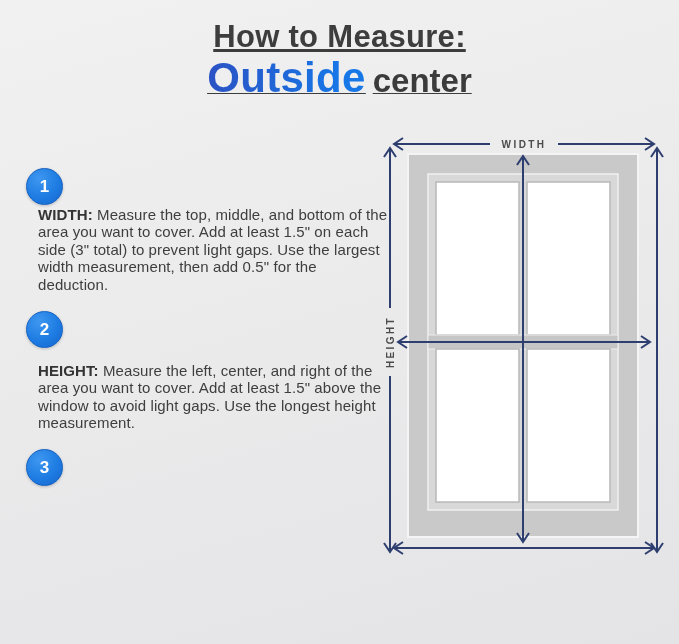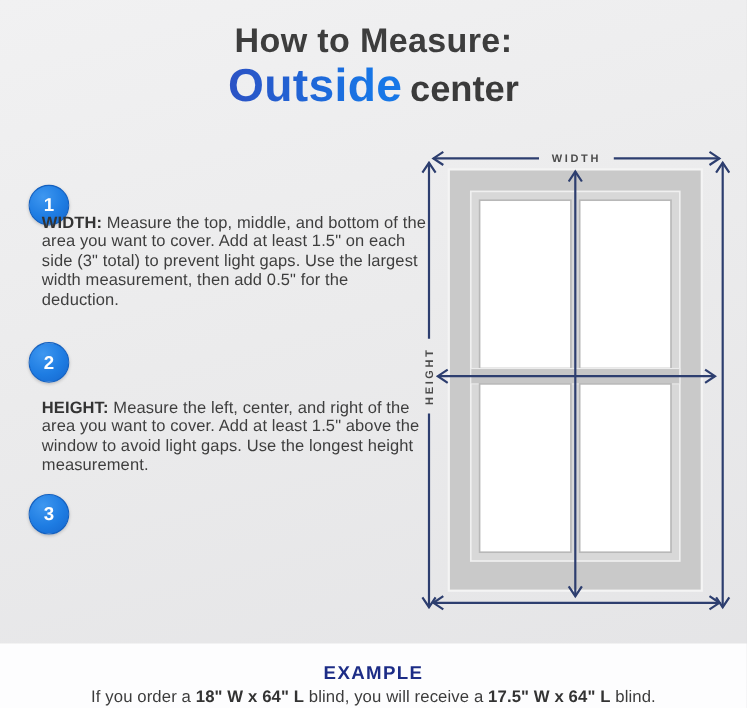--- a/index.html
+++ b/index.html
@@ -3,21 +3,21 @@
 <meta charset="utf-8">
 <style>
   html,body{margin:0;padding:0;background:#dcdcdc;}
   .page{
     position:relative;width:679px;height:644px;overflow:hidden;
     background:linear-gradient(165deg,#f1f1f2 0%,#ebebec 45%,#e4e4e6 100%);
     font-family:"Liberation Sans","DejaVu Sans",sans-serif;
     color:#3d3d3d;
   }
   
-  .title-block{position:absolute;top:21px;left:0;width:100%;text-align:center;line-height:1.05;}
+  .title-block{position:absolute;top:21px;left:0;width:100%;text-align:center;line-height:1.05;text-decoration:underline;}
   .title-line1{font-size:31px;font-weight:600;letter-spacing:.3px;color:#3d3d3d;}
   .title-line2{margin-top:2px;}
   .title-hl{
     font-size:42px;font-weight:800;letter-spacing:.3px;color:#1b63d6;
   }
   @supports ((-webkit-background-clip:text) or (background-clip:text)){
     .title-hl{
       background:linear-gradient(90deg,#2b52c4 0%,#1777e7 85%);
       -webkit-background-clip:text;background-clip:text;
       color:transparent;-webkit-text-fill-color:transparent;
@@ -32,21 +32,21 @@
     color:#fff;font-weight:700;font-size:17px;
     display:flex;align-items:center;justify-content:center;
     box-shadow:0 1px 3px rgba(0,0,0,.22);
   }
   .badge.b1{top:168px}.badge.b2{top:311px}.badge.b3{top:449px}
   .step-text{
     position:absolute;left:38px;width:352px;margin:0;
     font-size:15px;line-height:17.4px;color:#3e3e3e;letter-spacing:.1px;
   }
   .step-text strong{font-weight:700;color:#333;}
-  .step-text.t1{top:194px}.step-text.t2{top:362px}.step-text.t3{top:486px}
+  .step-text.t1{top:206px}.step-text.t2{top:362px}.step-text.t3{top:486px}
   
   .diagram{position:absolute;left:378px;top:130px;width:292px;height:432px;}
   .diagram text{
     font-family:"Liberation Sans","DejaVu Sans",sans-serif;
     font-size:10px;font-weight:700;fill:#4b4b4b;letter-spacing:2.4px;
   }
   
   .footer{
     position:absolute;left:0;top:585px;width:679px;height:59px;
     background:#fdfdfe;text-align:center;
@@ -112,18 +112,14 @@
 
       <path d="M20,212 H272"></path>
       <path d="M29,206 20,212 29,218"></path>
       <path d="M263,206 272,212 263,218"></path>
     </g>
 
     <text x="146" y="17.5" text-anchor="middle">WIDTH</text>
     <text transform="translate(15.5,212) rotate(-90)" text-anchor="middle">HEIGHT</text>
   </svg>
 
-  <footer class="footer">
-    <div class="ex-head">EXAMPLE</div>
-    <p class="ex-line"><span>If you order a </span><strong>18" W x 64" L</strong><span> blind, you will receive a </span><strong>17.5" W x 64" L</strong><span> blind.</span></p>
-  </footer>
 
 </div>
 
 </body></html>

